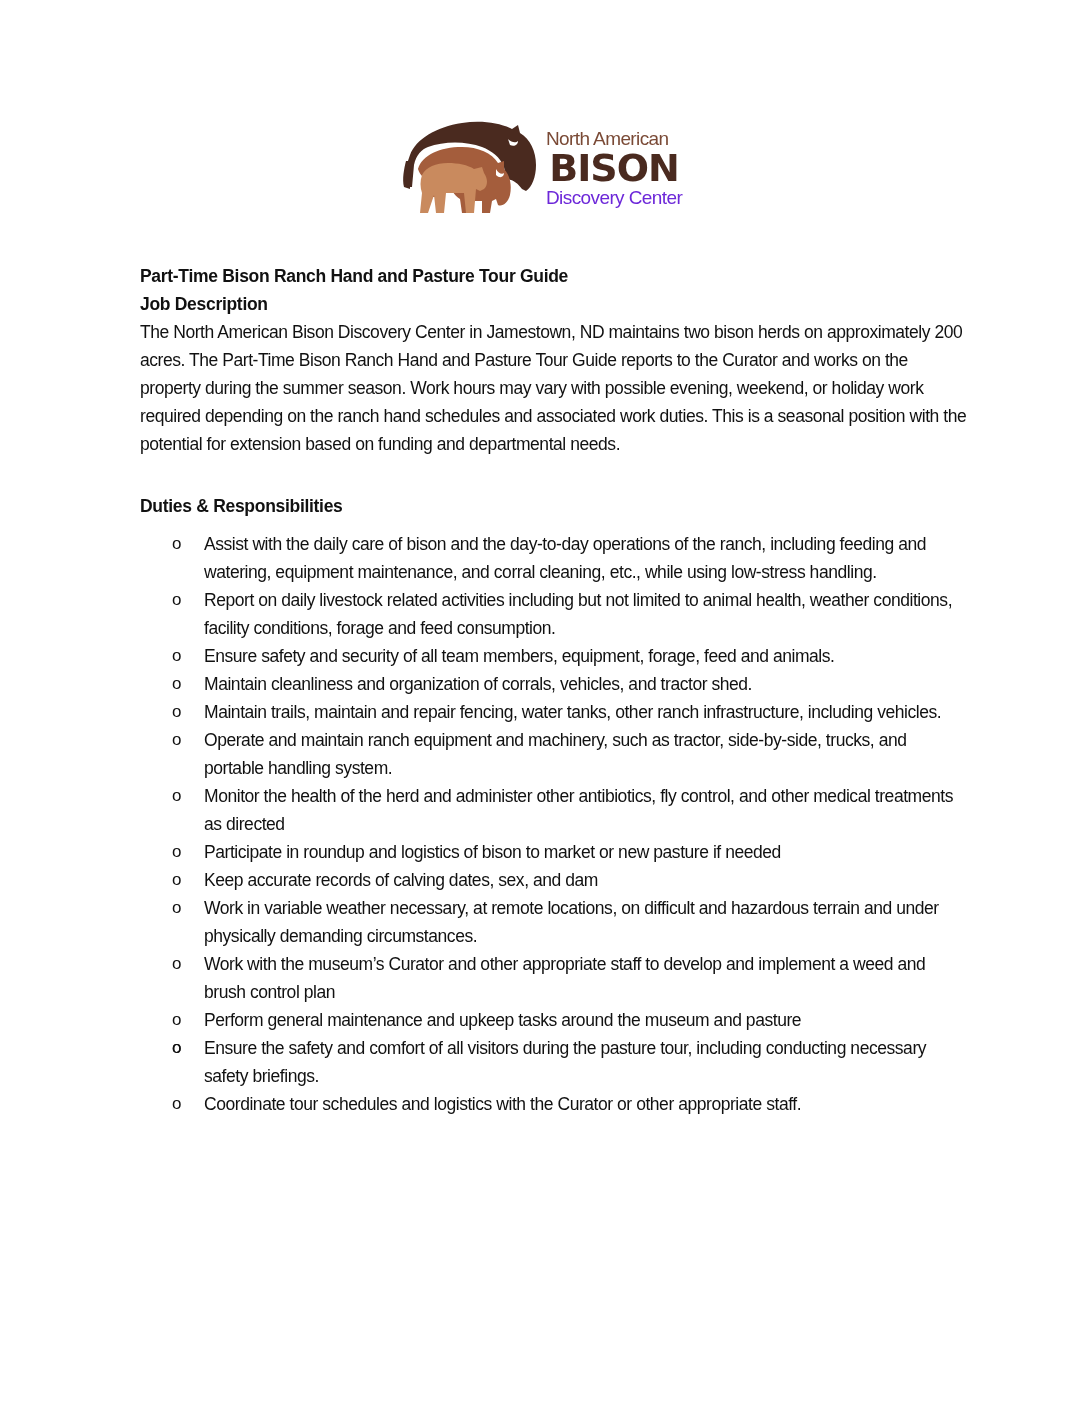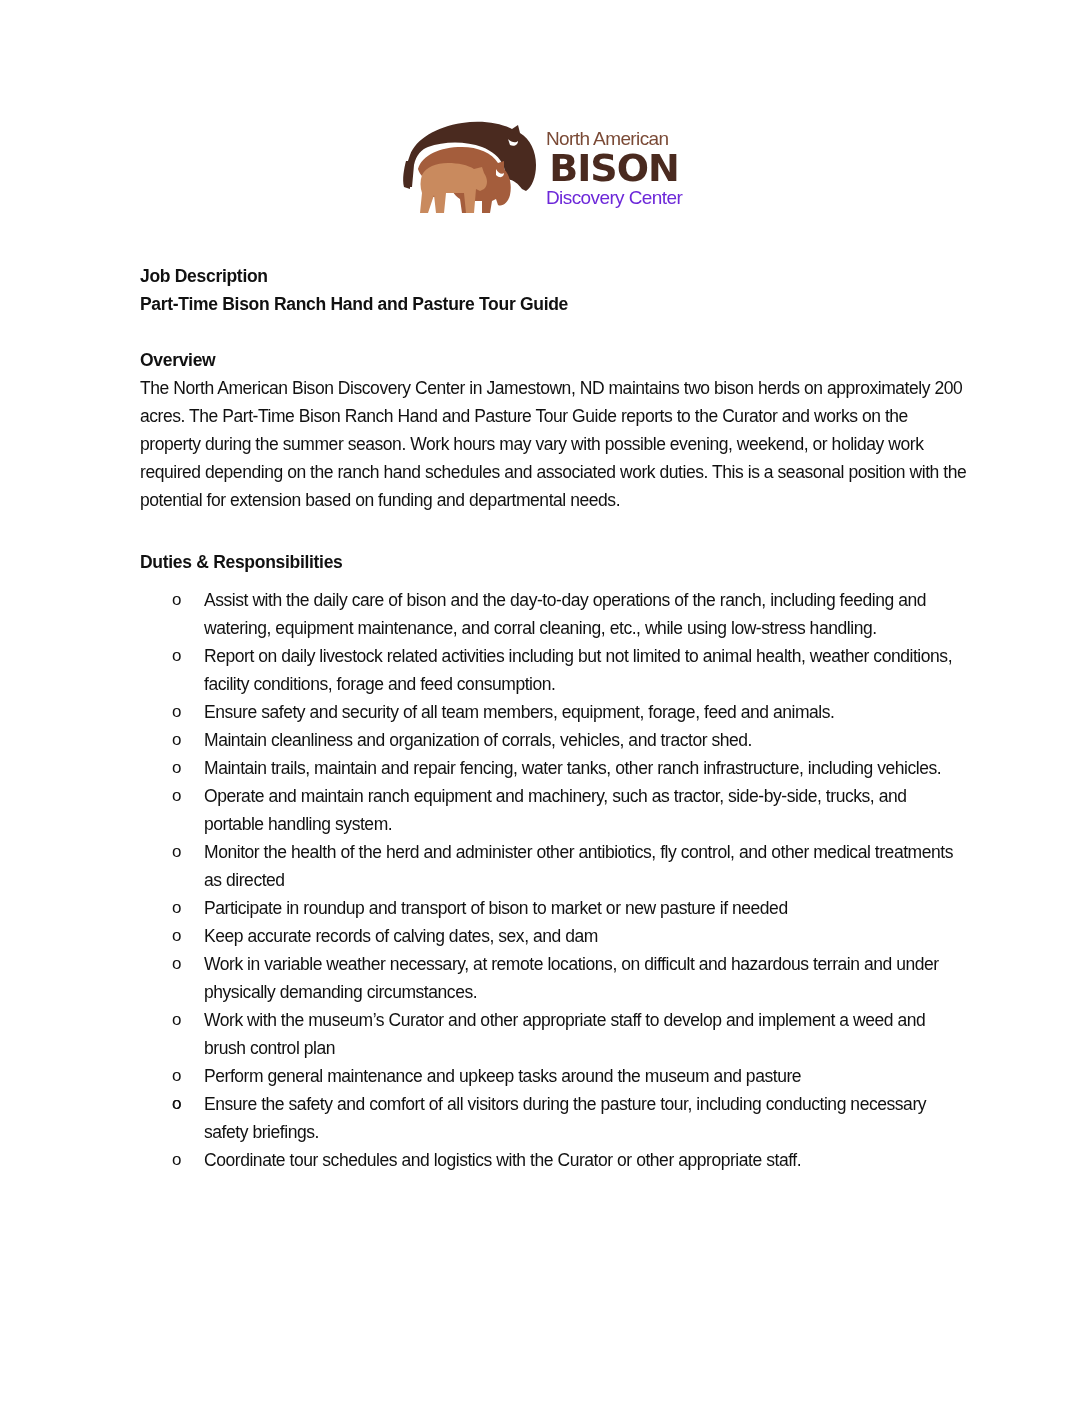--- a/index.html
+++ b/index.html
@@ -64,36 +64,35 @@
       <path fill="#4a2a1f" d="M6,44 C4,52 2,62 4,70 L10,72 C10,62 10,52 12,44 Z"></path>
     </svg>
     <div class="logo-text">
       <div class="logo-line1">North American</div>
       <div class="logo-line2">BISON</div>
       <div class="logo-line3">Discovery Center</div>
     </div>
   </div>
 
   <div class="content">
+    <p class="heading">Part-Time Bison Ranch Hand and Pasture Tour Guide</p>
     <p class="heading">Job Description</p>
-    <p class="heading">Part-Time Bison Ranch Hand and Pasture Tour Guide</p>
 
-    <p class="heading section-heading">Overview</p>
     <p class="para">The North American Bison Discovery Center in Jamestown, ND maintains two bison herds on approximately 200 acres. The Part-Time Bison Ranch Hand and Pasture Tour Guide reports to the Curator and works on the property during the summer season. Work hours may vary with possible evening, weekend, or holiday work required depending on the ranch hand schedules and associated work duties. This is a seasonal position with the potential for extension based on funding and departmental needs.</p>
 
     <p class="heading duties-heading">Duties &amp; Responsibilities</p>
     <ul class="duties">
       <li><span class="bullet">o</span><span>Assist with the daily care of bison and the day-to-day operations of the ranch, including feeding and watering, equipment maintenance, and corral cleaning, etc., while using low-stress handling.</span></li>
       <li><span class="bullet">o</span><span>Report on daily livestock related activities including but not limited to animal health, weather conditions, facility conditions, forage and feed consumption.</span></li>
       <li><span class="bullet">o</span><span>Ensure safety and security of all team members, equipment, forage, feed and animals.</span></li>
       <li><span class="bullet">o</span><span>Maintain cleanliness and organization of corrals, vehicles, and tractor shed.</span></li>
       <li><span class="bullet">o</span><span>Maintain trails, maintain and repair fencing, water tanks, other ranch infrastructure, including vehicles.</span></li>
       <li><span class="bullet">o</span><span>Operate and maintain ranch equipment and machinery, such as tractor, side-by-side, trucks, and portable handling system.</span></li>
       <li><span class="bullet">o</span><span>Monitor the health of the herd and administer other antibiotics, fly control, and other medical treatments as directed</span></li>
-      <li><span class="bullet">o</span><span>Participate in roundup and transport of bison to market or new pasture if needed</span></li>
+      <li><span class="bullet">o</span><span>Participate in roundup and logistics of bison to market or new pasture if needed</span></li>
       <li><span class="bullet">o</span><span>Keep accurate records of calving dates, sex, and dam</span></li>
       <li><span class="bullet">o</span><span>Work in variable weather necessary, at remote locations, on difficult and hazardous terrain and under physically demanding circumstances.</span></li>
       <li><span class="bullet">o</span><span>Work with the museum’s Curator and other appropriate staff to develop and implement a weed and brush control plan</span></li>
       <li><span class="bullet">o</span><span>Perform general maintenance and upkeep tasks around the museum and pasture</span></li>
       <li><span class="bullet">o</span></li>
       <li><span class="bullet">o</span><span>Ensure the safety and comfort of all visitors during the pasture tour, including conducting necessary safety briefings.</span></li>
       <li><span class="bullet">o</span><span>Coordinate tour schedules and logistics with the Curator or other appropriate staff.</span></li>
     </ul>
   </div>
 </div>

